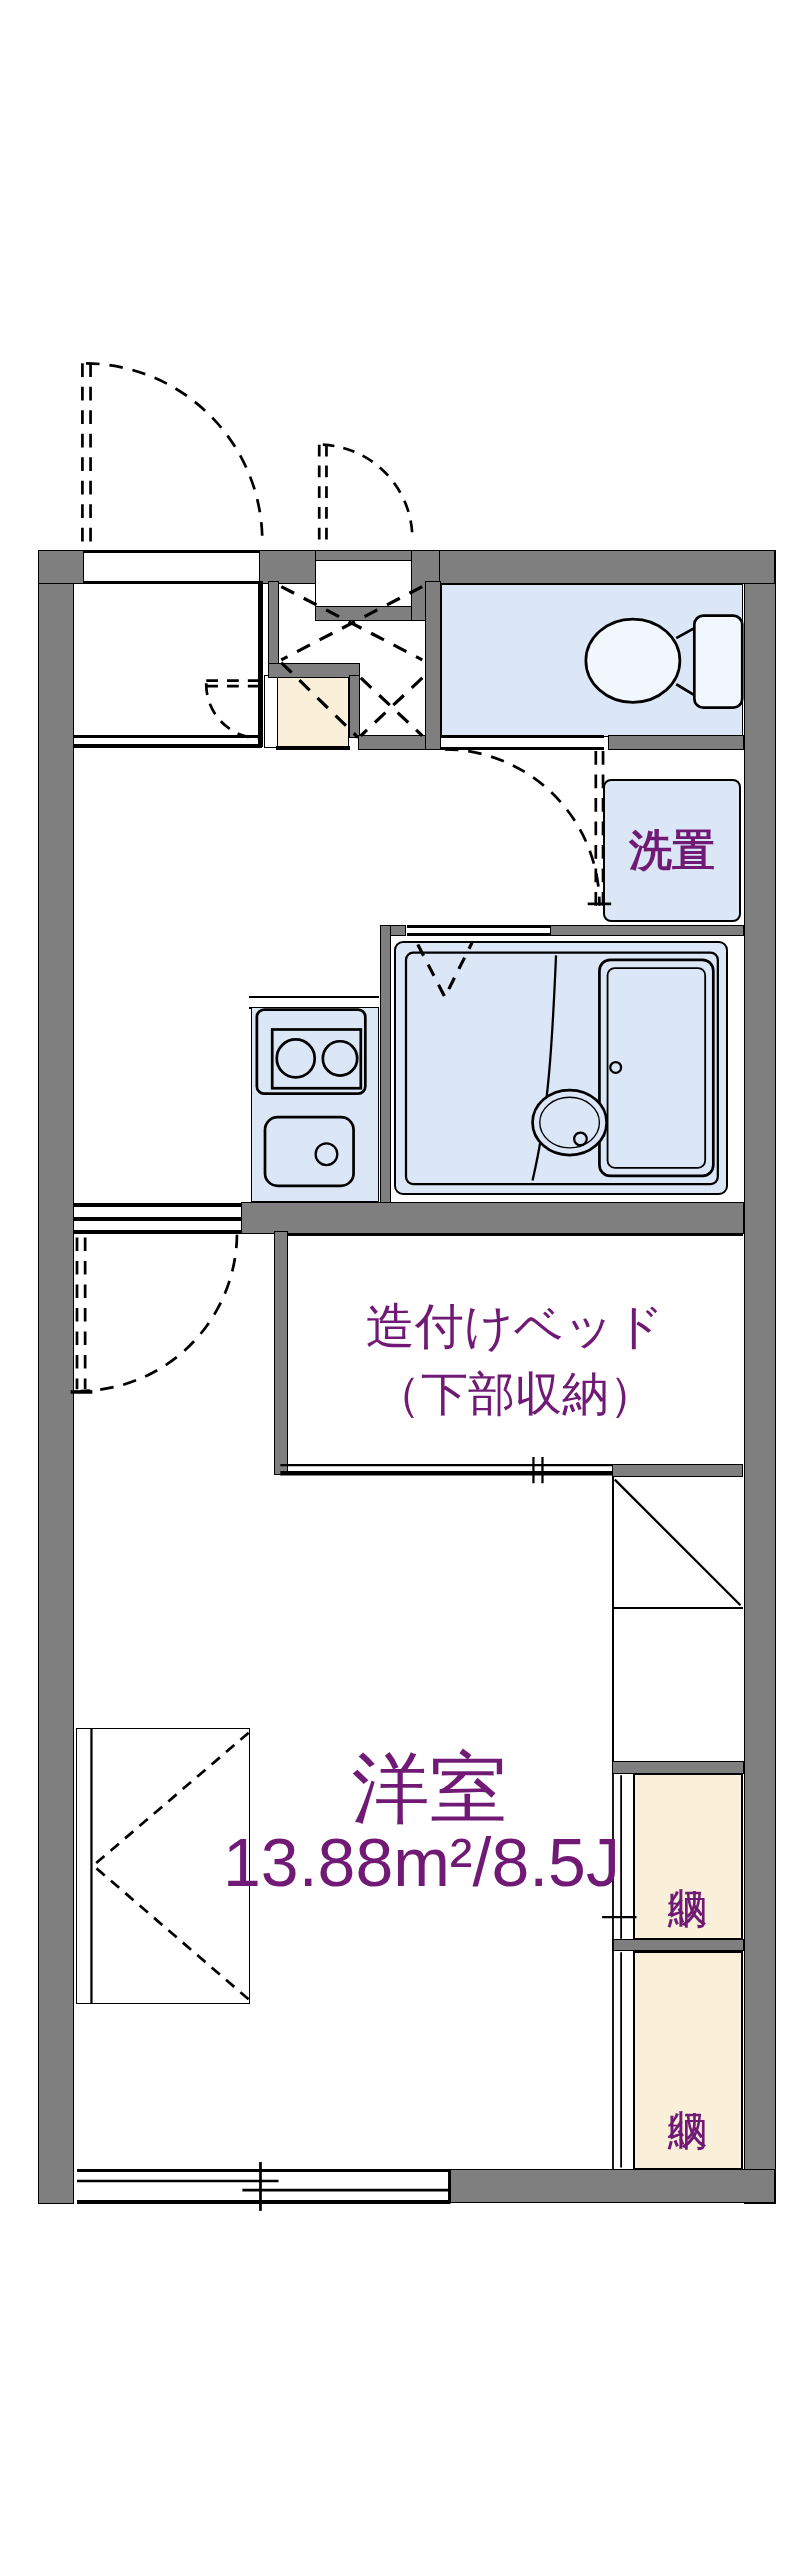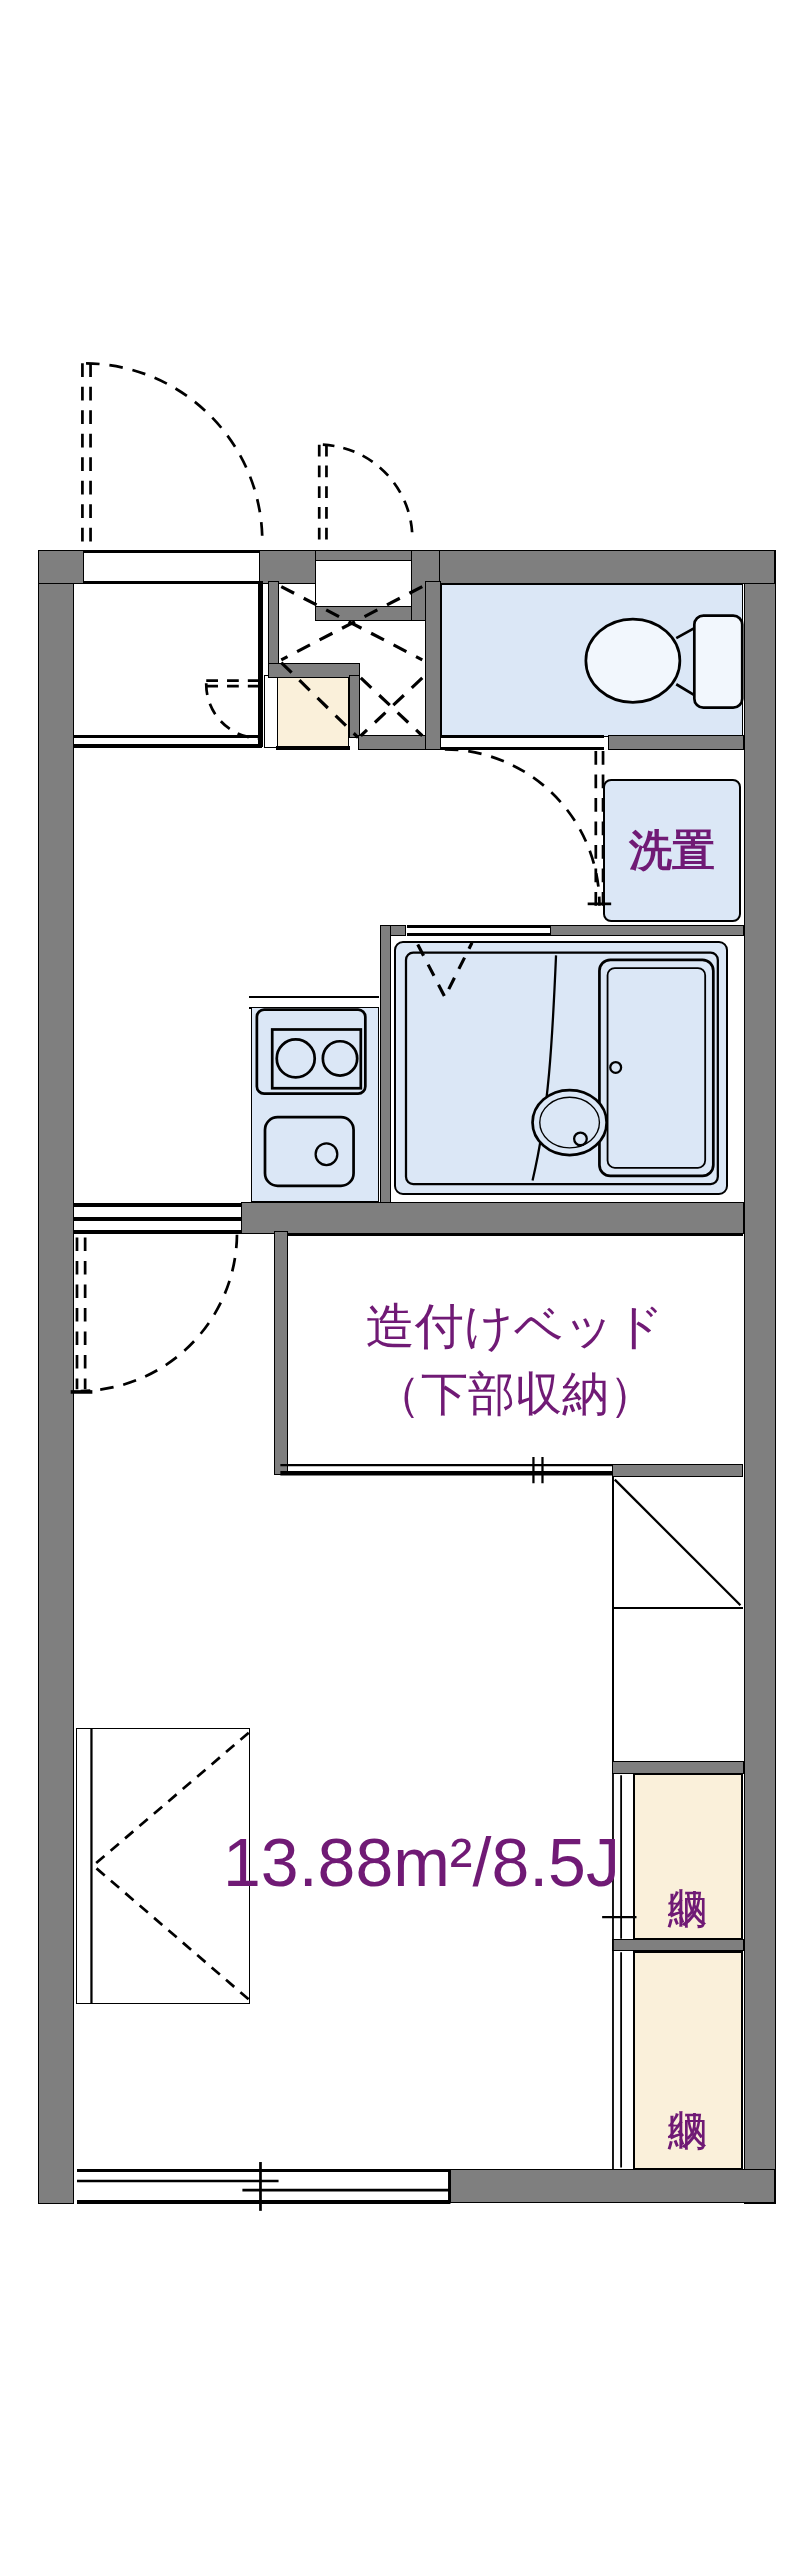--- a/index.html
+++ b/index.html
@@ -173,20 +173,23 @@
       <span>洗置</span>
     </div>
 
   <div class="abs lbl" style="left:287px;top:1367px;width:456px;height:54px;font-size:47px;">
       <span>（下部収納）</span>
     </div>
   <div class="abs lbl" style="left:287px;top:1300px;width:456px;height:54px;font-size:49px;">
       <span>造付けベッド</span>
     </div>
 
+  <div class="abs lbl" style="left:226px;top:1746px;width:407px;height:86px;font-size:78px;">
+      <span>洋室</span>
+    </div>
   <div class="abs lbl" style="left:218px;top:1835px;width:407px;height:56px;font-size:68px;">
       <span>13.88m²/8.5J</span>
     </div>
 
   <div class="abs lbl vert" style="left:633px;top:1785px;width:110px;height:145px;font-size:40px;justify-content:center;">
       <span>収納</span>
     </div>
   <div class="abs lbl vert" style="left:633px;top:2007px;width:110px;height:145px;font-size:40px;justify-content:center;">
       <span>収納</span>
     </div>

